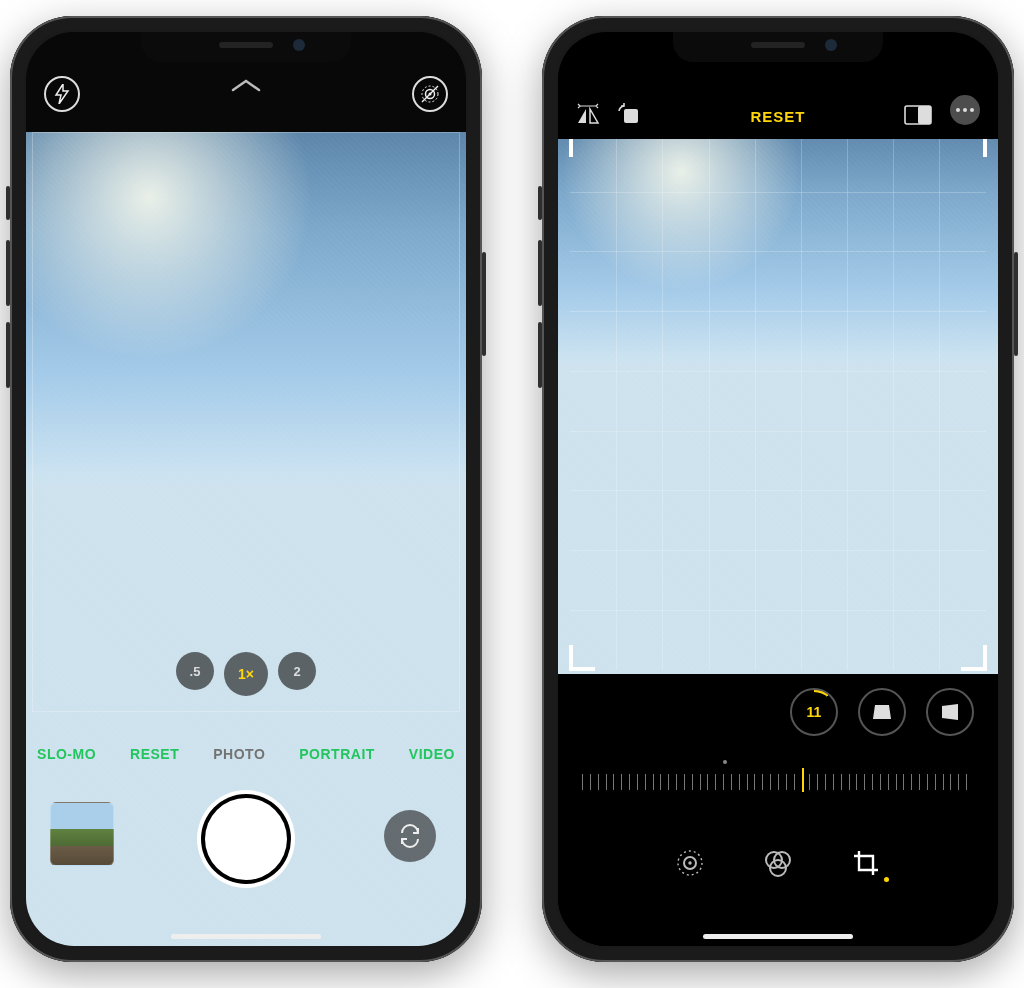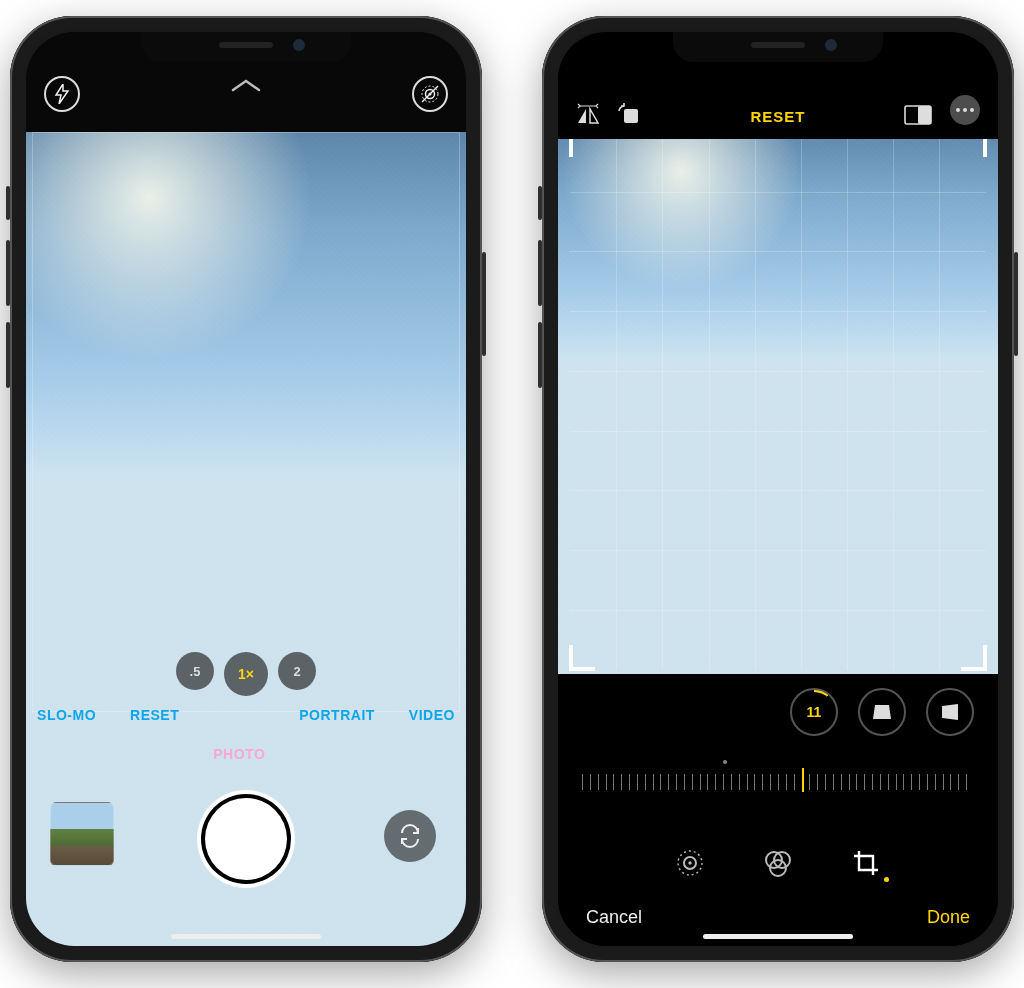--- a/index.html
+++ b/index.html
@@ -131,22 +131,22 @@
     display:flex; align-items:center; justify-content:center;
   }
   .zoom-pill.active { width:44px; height:44px; color:#ffd60a; font-size:14px; }
 
   .mode-row {
     position:absolute; bottom:184px; left:0; right:0;
     display:flex; justify-content:center; gap:34px;
     font-size:14px; font-weight:600; letter-spacing:0.5px;
     z-index:10;
   }
-  .mode-item { color:#0ea5e9; white-space:nowrap; }
-  .mode-item.active { color:#f9a8d4;margin-top:39px; }
+  .mode-item { color:#22c55e; white-space:nowrap; }
+  .mode-item.active { color:#737373; }
 
   .camera-bottom {
     position:absolute; bottom:0; left:0; right:0; height:190px;
     z-index:8;
   }
   .thumb {
     position:absolute; left:24px; bottom:80px; width:64px; height:64px;
     border-radius:6px; overflow:hidden; border:1px solid rgba(255,255,255,0.25);
     background:
       linear-gradient(to bottom,#a9cfea 0%,#a9cfea 42%,#5f8240 42%,#4d6a34 70%,#6a5c46 70%,#564a38 100%);
@@ -500,21 +500,17 @@
           </svg>
         </span>
         <span class="tab-ico active">
           <svg width="30" height="30" viewBox="0 0 30 30">
             <path d="M8 3 V22 H27" fill="none" stroke="#fff" stroke-width="2.4"></path>
             <path d="M3 8 H22 V27" fill="none" stroke="#fff" stroke-width="2.4"></path>
           </svg>
         </span>
       </div>
 
-      <div class="action-row">
-        <span class="cancel-label">Cancel</span>
-        <span class="done-label">Done</span>
-      </div>
     </div>
 
     <div class="home-indicator"></div>
   </div>
 </div>
 
 </body></html>

